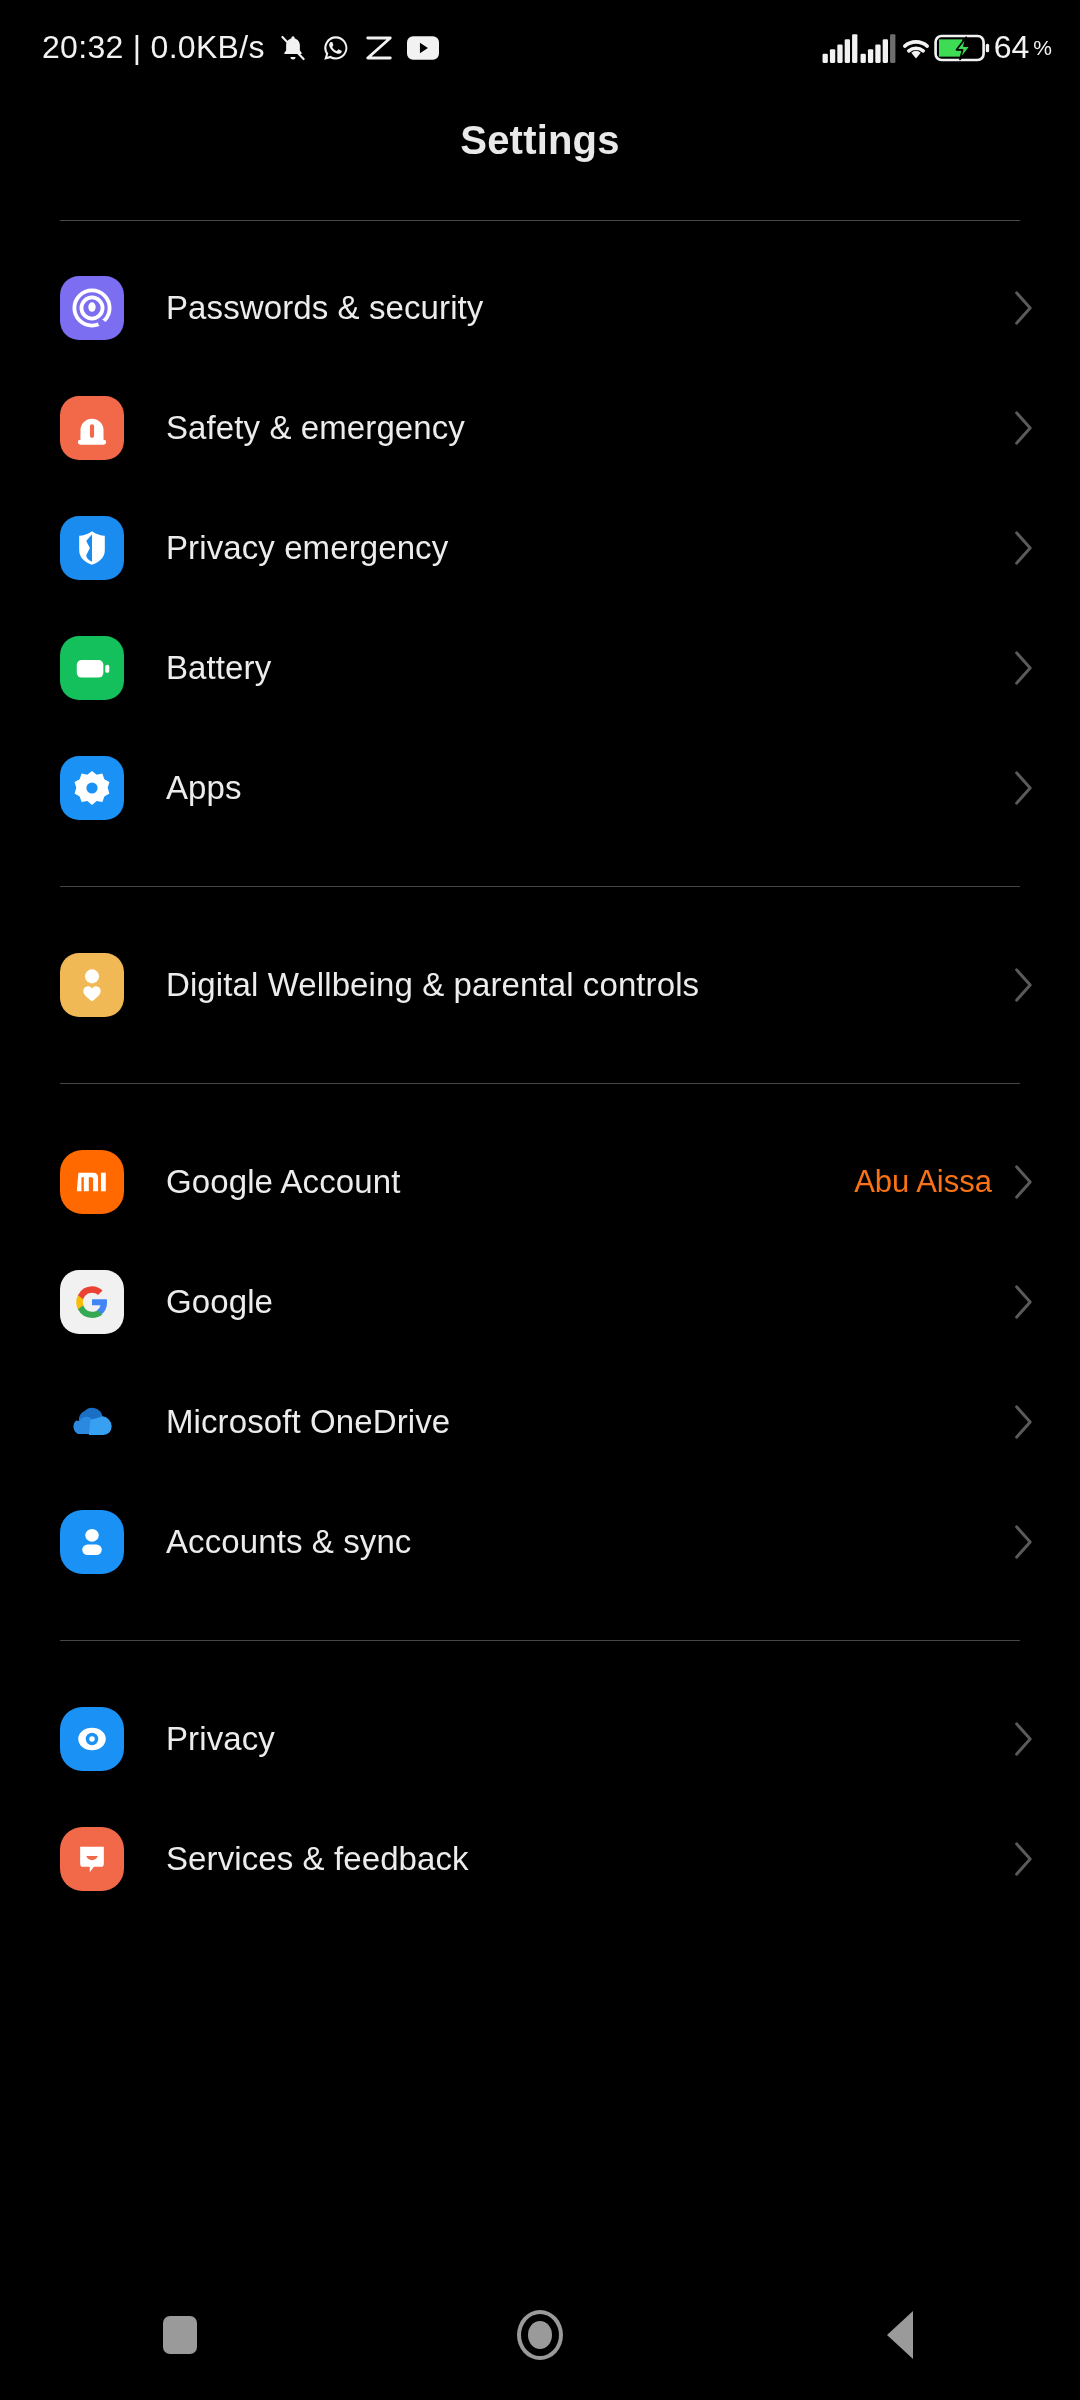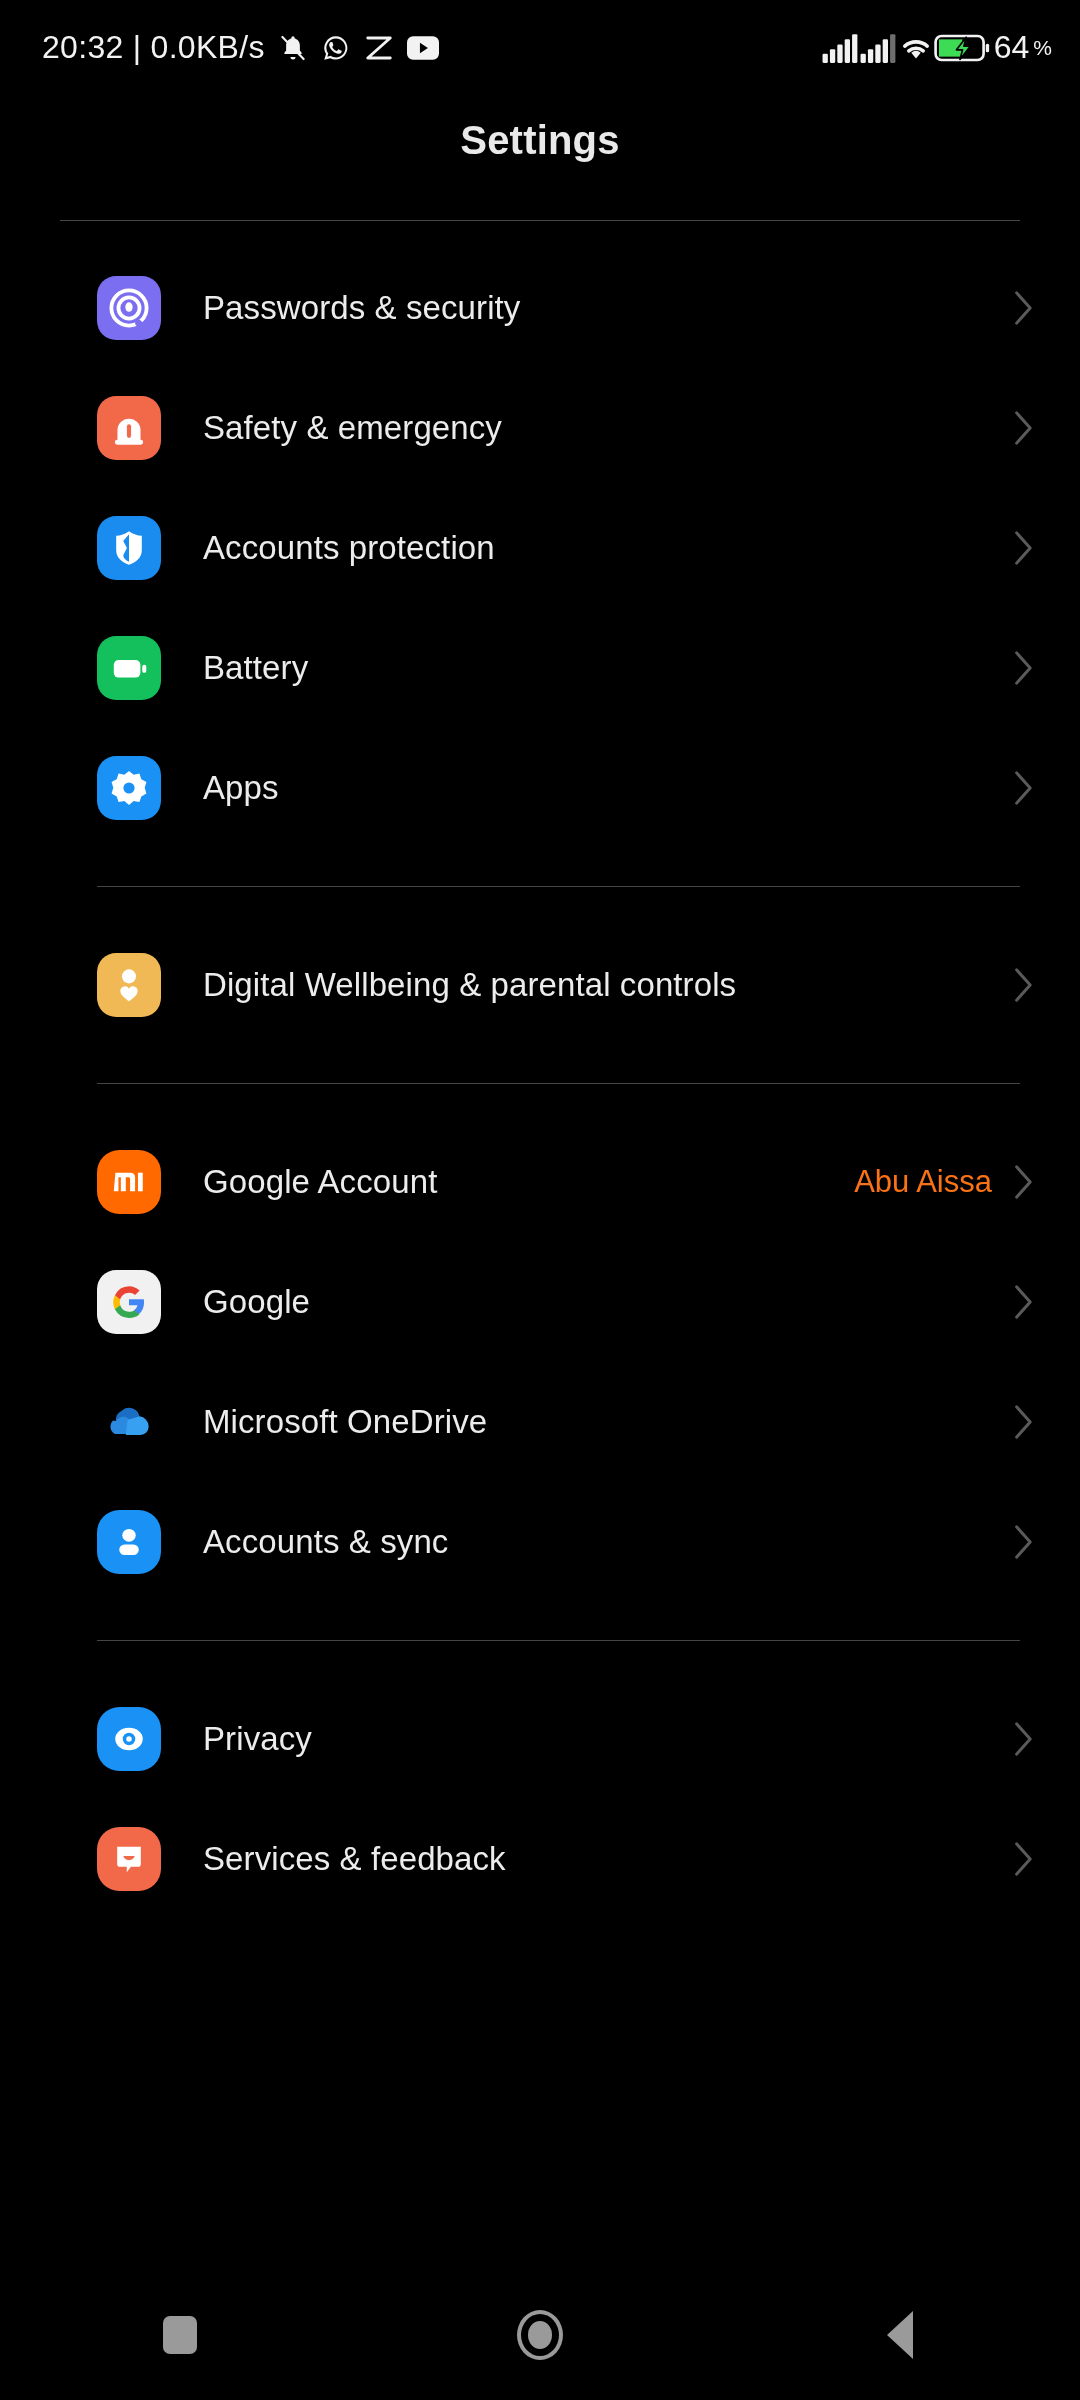--- a/index.html
+++ b/index.html
@@ -33,21 +33,21 @@
   }
   .title {
     color:#e9e9e9; font-size:40px; font-weight:700; letter-spacing:.2px;
   }
   .hdr-divider {
     position:absolute; top:220px; left:60px; width:960px; height:1px;
     background:#484848;
   }
 
   
-  .list { position:absolute; top:248px; left:0; width:1080px;padding-left:37px; }
+  .list { position:absolute; top:248px; left:0; width:1080px; }
   .row {
     position:relative; height:120px; display:flex; align-items:center;
     padding:0 46px 0 60px;
   }
   .row-icon {
     width:64px; height:64px; flex:0 0 64px;
     display:flex; align-items:center; justify-content:center;
     border-radius:19px; position:relative;
   }
   .row-label {
@@ -190,21 +190,21 @@
         </svg>
       </div>
       <div class="row">
         <span class="row-icon">
           <svg width="64" height="64" viewBox="0 0 40 40">
         <rect width="40" height="40" rx="12" fill="#1a8cf0"></rect>
         <path d="M20 9.5c2.6 1.9 5.3 2.7 8 2.8v9.1c0 4.8-3.5 7.3-8 9.1-4.5-1.8-8-4.3-8-9.1v-9.1c2.7-.1 5.4-.9 8-2.8z" fill="white"></path>
         <path d="M20 11.4v17.2c-2.1-1-3.6-2.2-3.6-4.1l2.3-4.5-2.3-4.4z" fill="#1a8cf0"></path>
       </svg>
         </span>
-        <span class="row-label">Accounts protection</span>
+        <span class="row-label">Privacy emergency</span>
         <span class="row-spacer"></span>
         <svg class="chevron" viewBox="0 0 12 22">
           <path d="M1.2 1.2 10 11l-8.8 9.8" fill="none" stroke="#5f5f5f" stroke-width="1.9" stroke-linecap="round" stroke-linejoin="round"></path>
         </svg>
       </div>
       <div class="row">
         <span class="row-icon">
           <svg width="64" height="64" viewBox="0 0 40 40">
         <rect width="40" height="40" rx="12" fill="#14c05c"></rect>
         <rect x="10.5" y="15" width="16.6" height="11" rx="3" fill="white"></rect>

